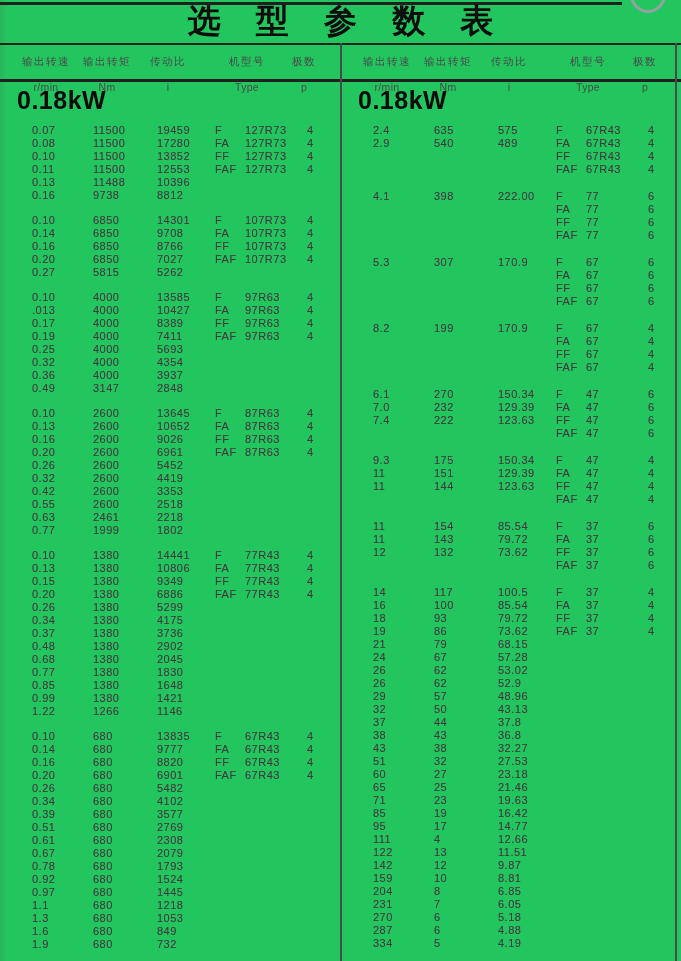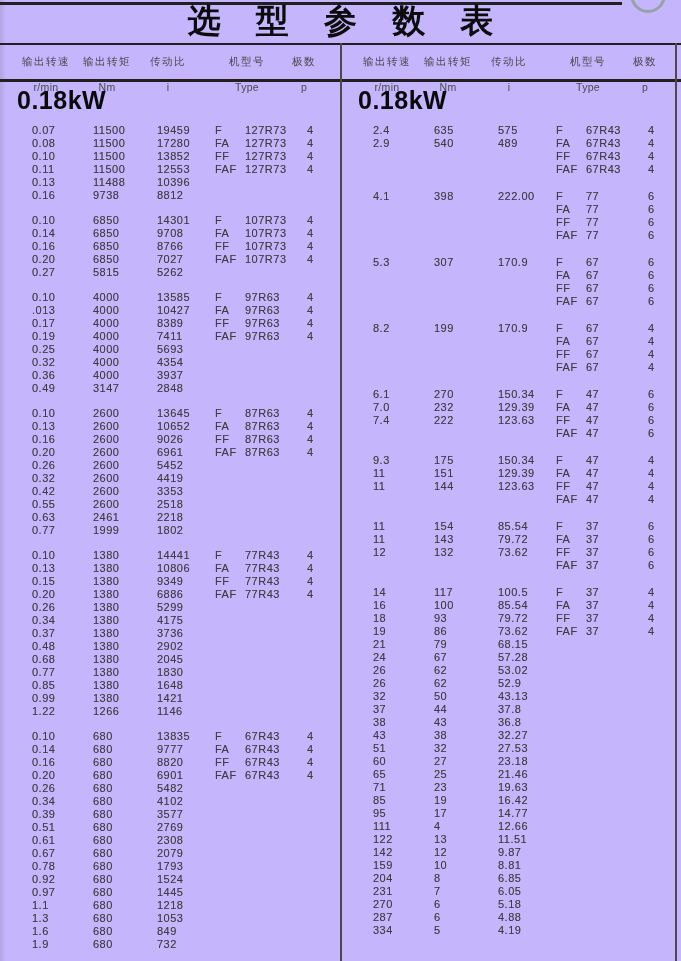--- a/index.html
+++ b/index.html
@@ -1,17 +1,17 @@
 <!DOCTYPE html>
 <html style="--rule: #202020; --divider: #4a4a4a; --title: #0c0c0c; --arc: #98a1a5;"><head>
 <meta charset="utf-8">
 <style>
   html,body{margin:0;padding:0;background:#e9e9e7;}
   .page{
-    position:relative;width:681px;height:961px;background:#c4b5fd;overflow:hidden;
+    position:relative;width:681px;height:961px;background:#22c55e;overflow:hidden;
     font-family:"Liberation Sans","DejaVu Sans",sans-serif;color:#3f3f3f;
   }
   .edge-shade{position:absolute;left:0;top:0;width:6px;height:100%;
     background:linear-gradient(to right,rgba(90,90,88,.18),rgba(90,90,88,0));pointer-events:none;}
   .arc{position:absolute;left:630px;top:-24px;width:30px;height:31px;border-radius:50%;
     border:3px solid var(--arc,#98a1a5);background:transparent;}
   .rule{position:absolute;background:var(--rule,#202020);}
   .rule-top{left:0;width:622px;top:2px;height:2.5px;}
   .rule-title{left:0;width:681px;top:43px;height:2px;}
   .rule-header{left:0;width:681px;top:79px;height:2.5px;}
@@ -887,20 +887,28 @@
           </div>
           <div class="row">
             <span class="c">26</span>
             <span class="c">62</span>
             <span class="c">52.9</span>
             <span class="c"></span>
             <span class="c"></span>
             <span class="c"></span>
           </div>
           <div class="row">
+            <span class="c">29</span>
+            <span class="c">57</span>
+            <span class="c">48.96</span>
+            <span class="c"></span>
+            <span class="c"></span>
+            <span class="c"></span>
+          </div>
+          <div class="row">
             <span class="c">32</span>
             <span class="c">50</span>
             <span class="c">43.13</span>
             <span class="c"></span>
             <span class="c"></span>
             <span class="c"></span>
           </div>
           <div class="row">
             <span class="c">37</span>
             <span class="c">44</span>

